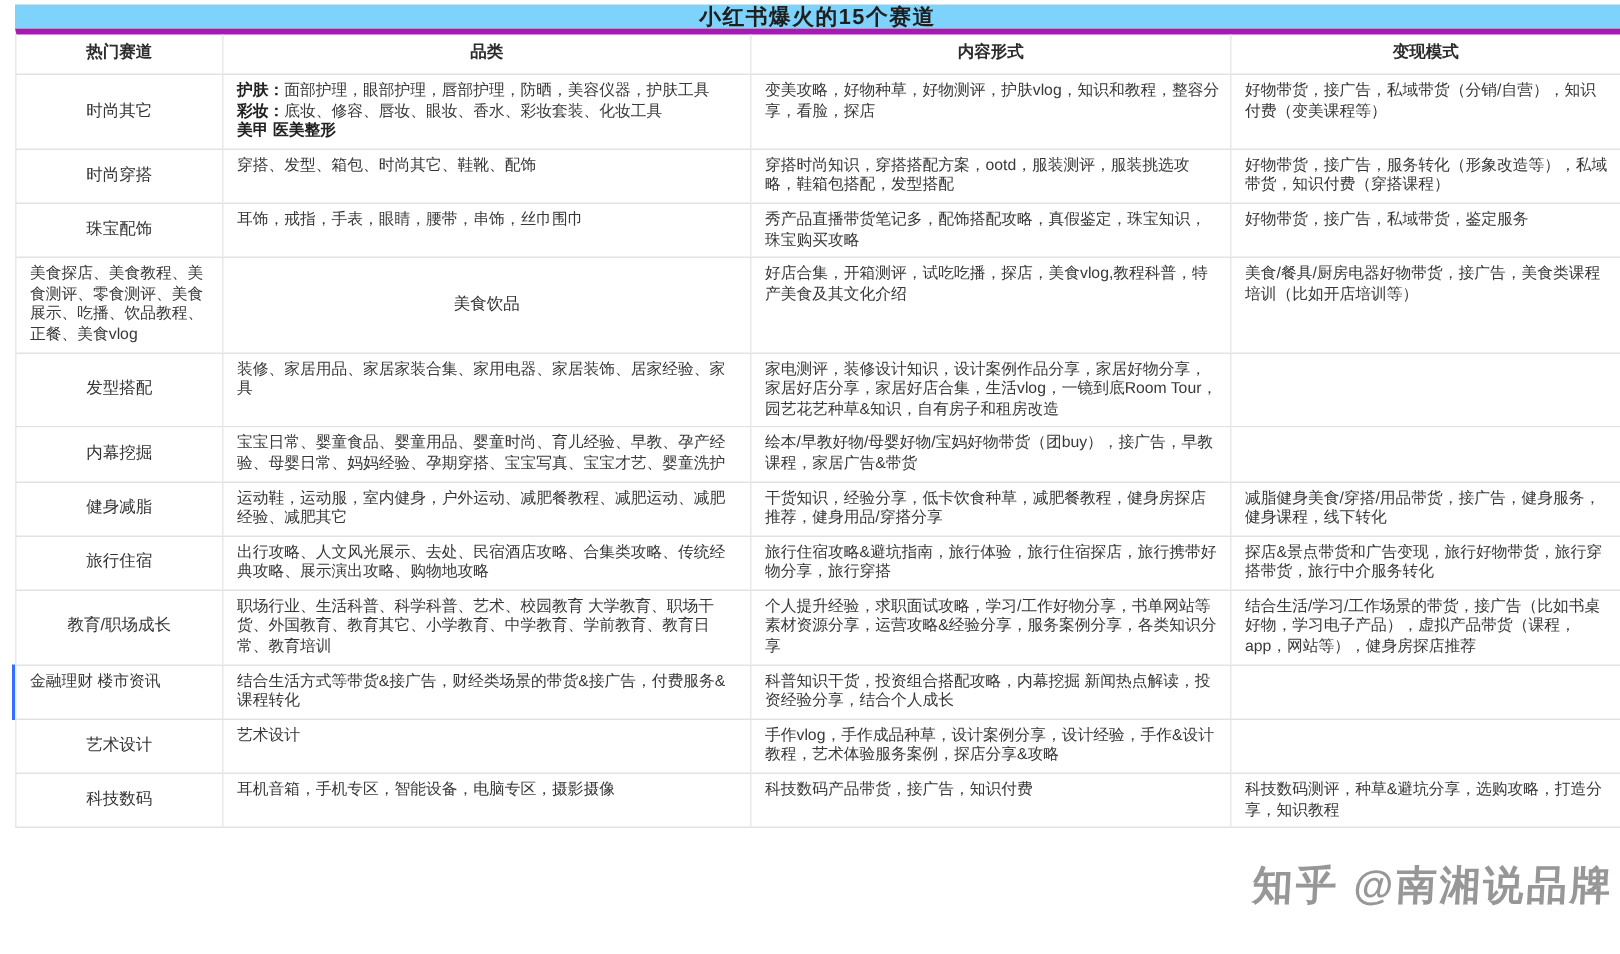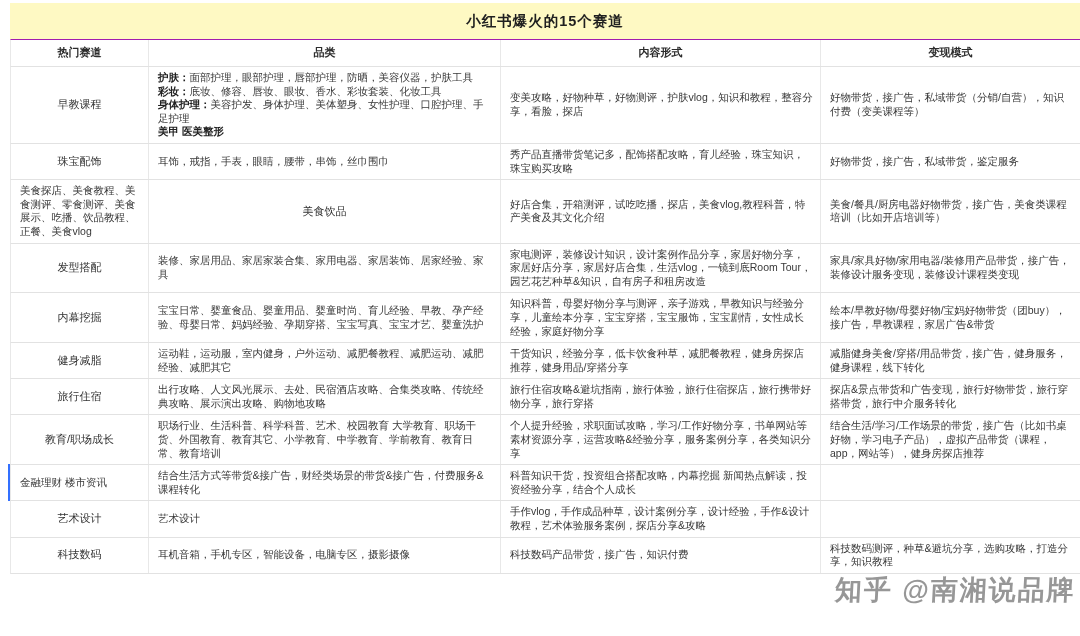--- a/index.html
+++ b/index.html
@@ -4,42 +4,42 @@
 <style>
   html,body{margin:0;padding:0;}
   body{
     width:1080px;height:636px;overflow:hidden;background:#fff;
     font-family:"Liberation Sans","DejaVu Sans",sans-serif;
     color:#383838;position:relative;
   }
   .sheet{position:absolute;left:0;top:0;width:1080px;}
   .gutter-wrap{margin-left:10px;width:1070px;}
   .title-bar{
-    height:36px;margin-top:3px;background:#fef9c3;
+    height:16px;margin-top:3px;background:#7dd3fc;
     display:flex;align-items:center;justify-content:center;
     font-size:14.5px;font-weight:bold;color:#1f1f1f;letter-spacing:1px;
   }
   .grid-row{
     display:grid;grid-template-columns:138px 352px 320px 260px;
     border-bottom:1px solid #e2e2e2;border-left:1px solid #e8e8e8;
     position:relative;background:#fff;
   }
   .grid-row.header{
-    border-top:1px solid #a21caf;height:26px;
+    border-top:4px solid #a21caf;height:26px;
   }
   .grid-row.header .cell{
     display:flex;align-items:center;justify-content:center;
     font-weight:bold;font-size:11px;color:#2c2c2c;padding:0;
   }
   .cell{
     border-right:1px solid #e8e8e8;
     padding:4px 7px 4px 9px;
     font-size:10.5px;line-height:13.6px;
     box-sizing:border-box;
-    display:flex;flex-direction:column;justify-content:center;
+    display:flex;flex-direction:column;
   }
   .cell.track{
     align-items:center;justify-content:center;text-align:center;
     font-size:11px;color:#333;padding:4px 4px;
   }
   .rich-line b{font-weight:bold;color:#222;}
   .grid-row.selected::before{
     content:"";position:absolute;left:-3px;top:-1px;bottom:-1px;width:2px;
     background:#3370ff;
   }
@@ -60,52 +60,55 @@
 
     <div class="grid-row header">
       <div class="cell">热门赛道</div>
       <div class="cell">品类</div>
       <div class="cell">内容形式</div>
       <div class="cell">变现模式</div>
     </div>
 
     <div id="rows-container">
         <div class="grid-row">
-          <div class="cell track">早教课程</div>
+          <div class="cell track">时尚其它</div>
           <div class="cell category">
             <div class="rich-line"><b>护肤：</b>面部护理，眼部护理，唇部护理，防晒，美容仪器，护肤工具</div>
             <div class="rich-line"><b>彩妆：</b>底妆、修容、唇妆、眼妆、香水、彩妆套装、化妆工具</div>
-            <div class="rich-line"><b>身体护理：</b>美容护发、身体护理、美体塑身、女性护理、口腔护理、手足护理</div>
             <div class="rich-line"><b>美甲 医美整形</b></div>
           </div>
           <div class="cell content">变美攻略，好物种草，好物测评，护肤vlog，知识和教程，整容分享，看脸，探店</div>
           <div class="cell monetization">好物带货，接广告，私域带货（分销/自营），知识付费（变美课程等）</div>
         </div>
         <div class="grid-row">
+          <div class="cell track">时尚穿搭</div>
+          <div class="cell category">穿搭、发型、箱包、时尚其它、鞋靴、配饰</div>
+          <div class="cell content">穿搭时尚知识，穿搭搭配方案，ootd，服装测评，服装挑选攻略，鞋箱包搭配，发型搭配</div>
+          <div class="cell monetization">好物带货，接广告，服务转化（形象改造等），私域带货，知识付费（穿搭课程）</div>
+        </div>
+        <div class="grid-row">
           <div class="cell track">珠宝配饰</div>
           <div class="cell category">耳饰，戒指，手表，眼睛，腰带，串饰，丝巾围巾</div>
-          <div class="cell content">秀产品直播带货笔记多，配饰搭配攻略，育儿经验，珠宝知识，珠宝购买攻略</div>
+          <div class="cell content">秀产品直播带货笔记多，配饰搭配攻略，真假鉴定，珠宝知识，珠宝购买攻略</div>
           <div class="cell monetization">好物带货，接广告，私域带货，鉴定服务</div>
         </div>
         <div class="grid-row">
           <div class="cell category">美食探店、美食教程、美食测评、零食测评、美食展示、吃播、饮品教程、正餐、美食vlog</div>
           <div class="cell track">美食饮品</div>
           <div class="cell content">好店合集，开箱测评，试吃吃播，探店，美食vlog,教程科普，特产美食及其文化介绍</div>
           <div class="cell monetization">美食/餐具/厨房电器好物带货，接广告，美食类课程培训（比如开店培训等）</div>
         </div>
         <div class="grid-row">
           <div class="cell track">发型搭配</div>
           <div class="cell category">装修、家居用品、家居家装合集、家用电器、家居装饰、居家经验、家具</div>
           <div class="cell content">家电测评，装修设计知识，设计案例作品分享，家居好物分享，家居好店分享，家居好店合集，生活vlog，一镜到底Room Tour，园艺花艺种草&amp;知识，自有房子和租房改造</div>
-          <div class="cell monetization">家具/家具好物/家用电器/装修用产品带货，接广告，装修设计服务变现，装修设计课程类变现</div>
         </div>
         <div class="grid-row">
           <div class="cell track">内幕挖掘</div>
           <div class="cell category">宝宝日常、婴童食品、婴童用品、婴童时尚、育儿经验、早教、孕产经验、母婴日常、妈妈经验、孕期穿搭、宝宝写真、宝宝才艺、婴童洗护</div>
-          <div class="cell content">知识科普，母婴好物分享与测评，亲子游戏，早教知识与经验分享，儿童绘本分享，宝宝穿搭，宝宝服饰，宝宝剧情，女性成长经验，家庭好物分享</div>
           <div class="cell monetization">绘本/早教好物/母婴好物/宝妈好物带货（团buy），接广告，早教课程，家居广告&amp;带货</div>
         </div>
         <div class="grid-row">
           <div class="cell track">健身减脂</div>
           <div class="cell category">运动鞋，运动服，室内健身，户外运动、减肥餐教程、减肥运动、减肥经验、减肥其它</div>
           <div class="cell content">干货知识，经验分享，低卡饮食种草，减肥餐教程，健身房探店推荐，健身用品/穿搭分享</div>
           <div class="cell monetization">减脂健身美食/穿搭/用品带货，接广告，健身服务，健身课程，线下转化</div>
         </div>
         <div class="grid-row">
           <div class="cell track">旅行住宿</div>

